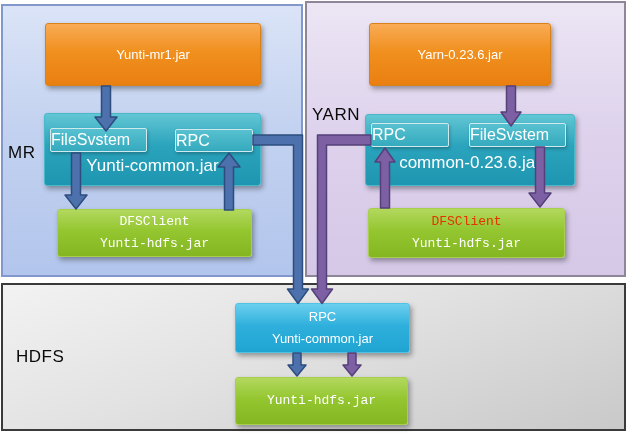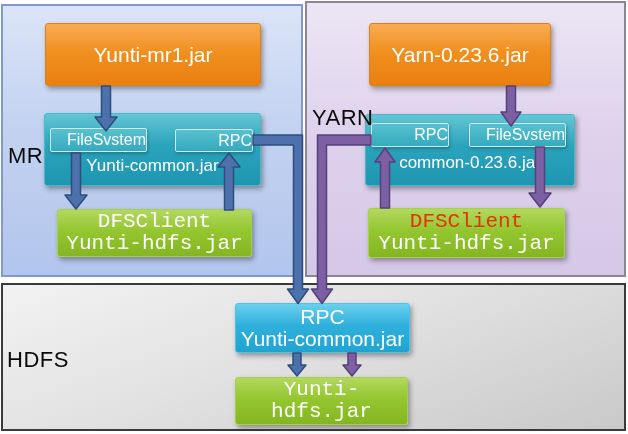--- a/index.html
+++ b/index.html
@@ -18,44 +18,44 @@
     left:305px;top:1px;width:321px;height:276px;
     border:2px solid #8f8599;
     background:linear-gradient(180deg,#ece6f4 0%,#ddd1ec 50%,#d5c8e7 100%);
   }
   .sec-hdfs{
     left:1px;top:283px;width:625px;height:148px;
     border:2px solid #3a3a3a;
     background:linear-gradient(160deg,#f2f2f2 0%,#e2e2e2 45%,#c9c9c9 100%);
   }
   .sec-label{
-    position:absolute;font-size:22px;color:#0a0a0a;letter-spacing:.5px;z-index:4;
+    position:absolute;font-size:17px;color:#0a0a0a;letter-spacing:.5px;z-index:4;
   }
   .lbl-mr{left:8px;top:130px;margin-top:13px;}
   .lbl-yarn{left:312px;top:105px;}
-  .lbl-hdfs{left:7px;top:347px;}
+  .lbl-hdfs{left:16px;top:347px;}
 
   .box{
     position:absolute;box-sizing:border-box;border-radius:3px;z-index:2;
     display:flex;flex-direction:column;align-items:center;justify-content:center;
     color:#fff;text-align:center;
     box-shadow:2px 3px 5px rgba(30,30,30,.40);
   }
-  .box .ln{line-height:22px;font-size:21px;}
+  .box .ln{line-height:22px;font-size:13px;}
   .orange{
     background:linear-gradient(180deg,#f9ab55 0%,#f0901f 45%,#ea7f10 100%);
     border:1px solid #d9821c;font-size:17px;
   }
   .teal{
     background:linear-gradient(180deg,#62c6d4 0%,#2aa3bc 45%,#1f96b1 100%);
     border:1px solid #49b8c8;
   }
   .subbox{
     position:absolute;box-sizing:border-box;z-index:3;border-radius:2px;
-    display:flex;align-items:center;justify-content:flex-end;
+    display:flex;align-items:center;justify-content:flex-start;
     background:linear-gradient(180deg,#57c1d0 0%,#35aabe 100%);
     border:1.5px solid #cfeaef;color:#fff;font-size:16px;
     box-shadow:1px 2px 3px rgba(20,60,70,.35);
   }
   .teal-label{
     position:absolute;z-index:3;color:#fff;font-size:17px;text-align:center;
   }
   .green{
     background:linear-gradient(180deg,#b2d85e 0%,#94c630 45%,#84b622 100%);
     border:1px solid #a6cf4d;

